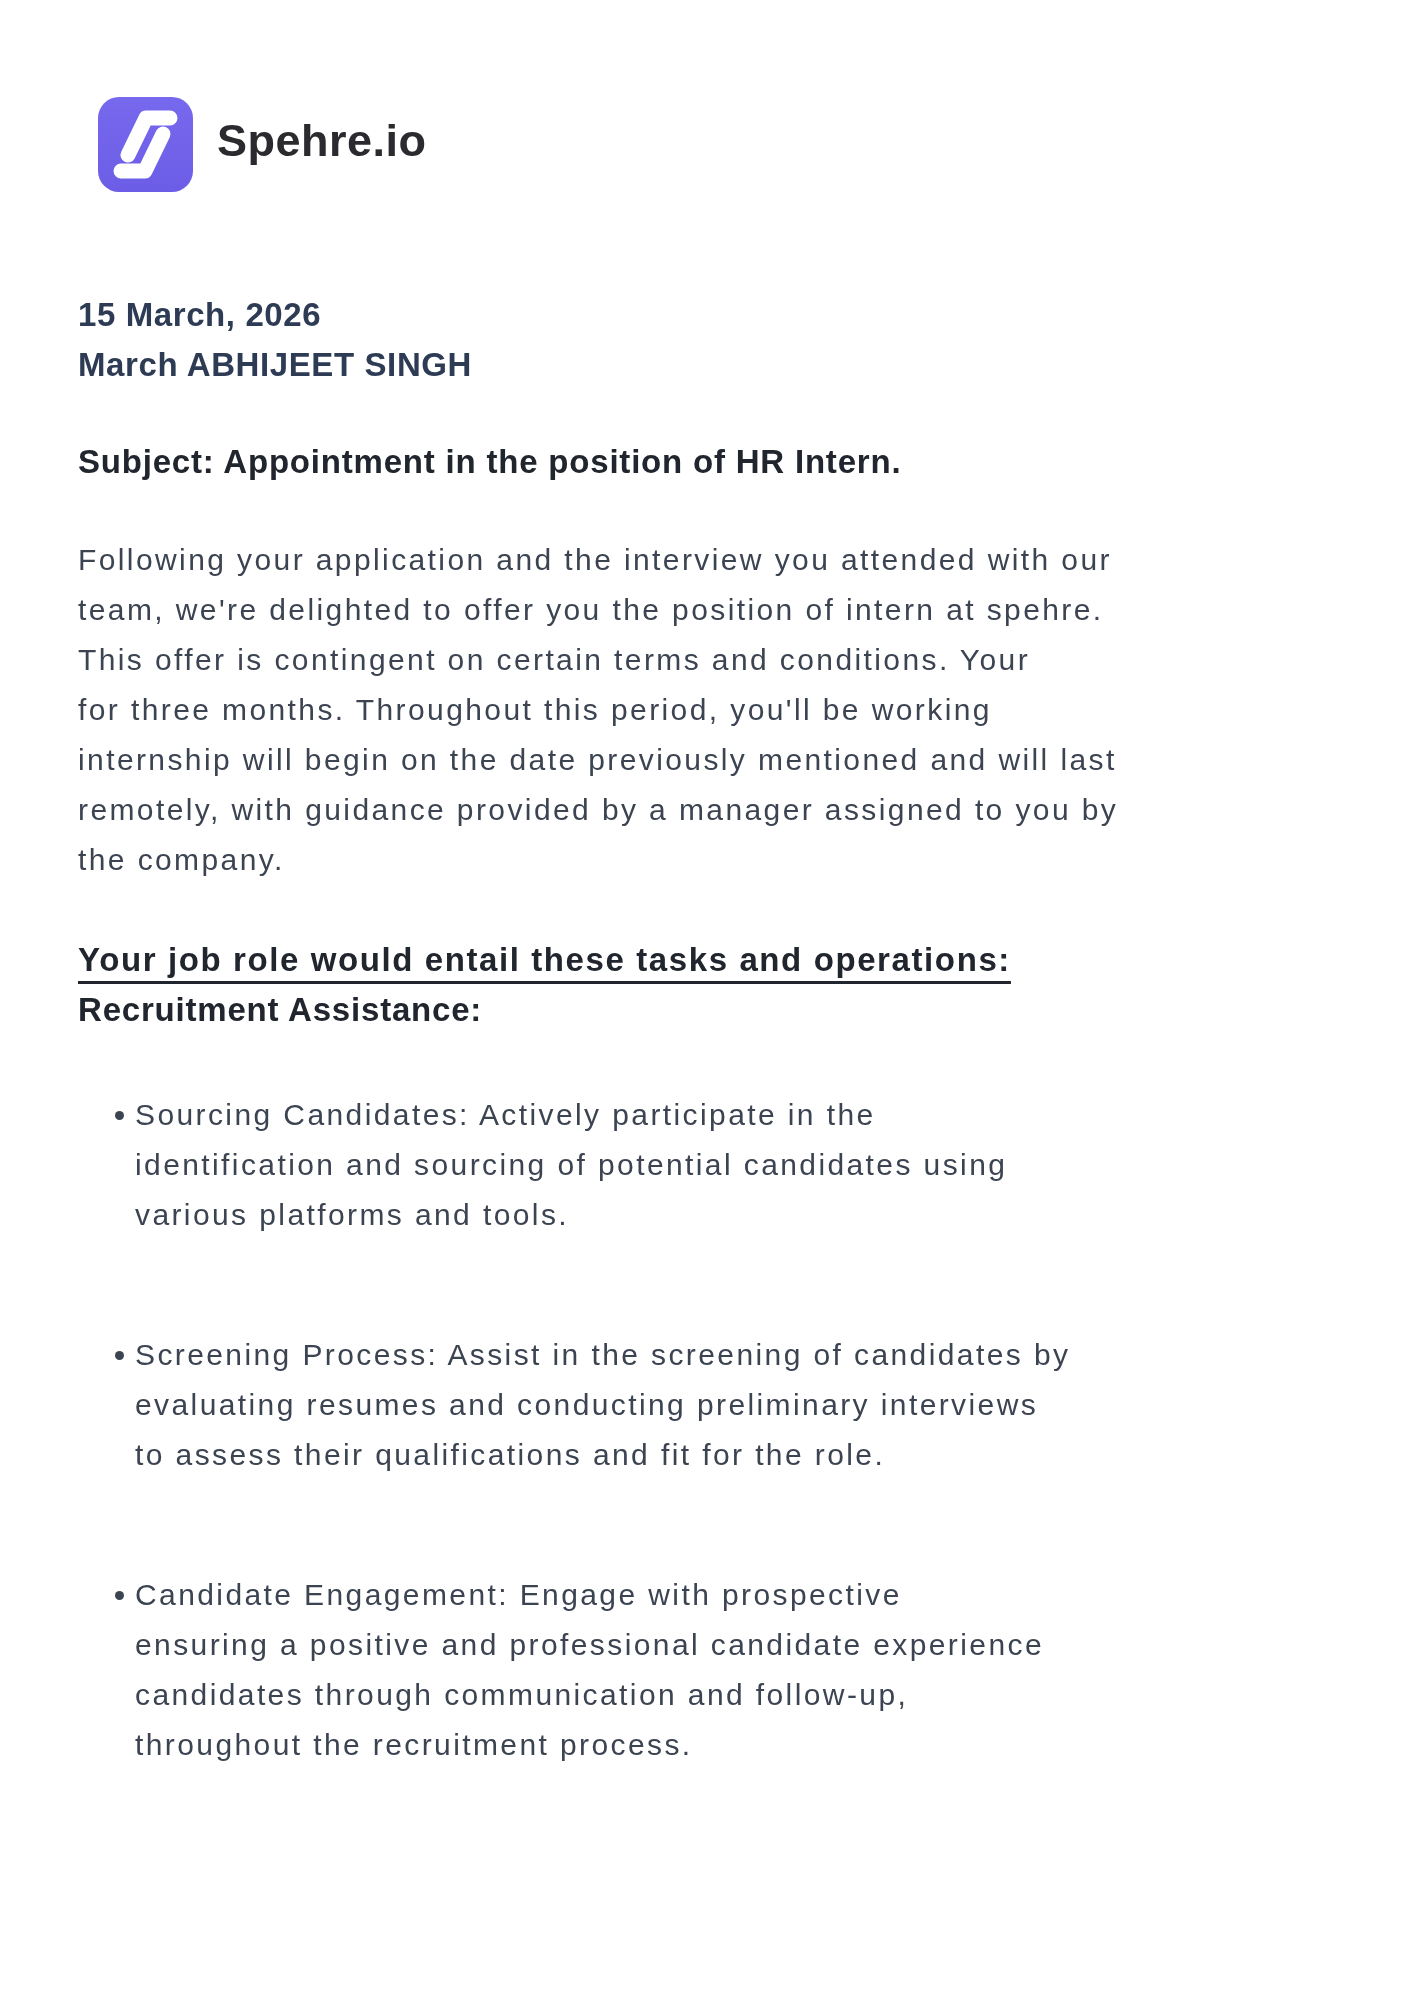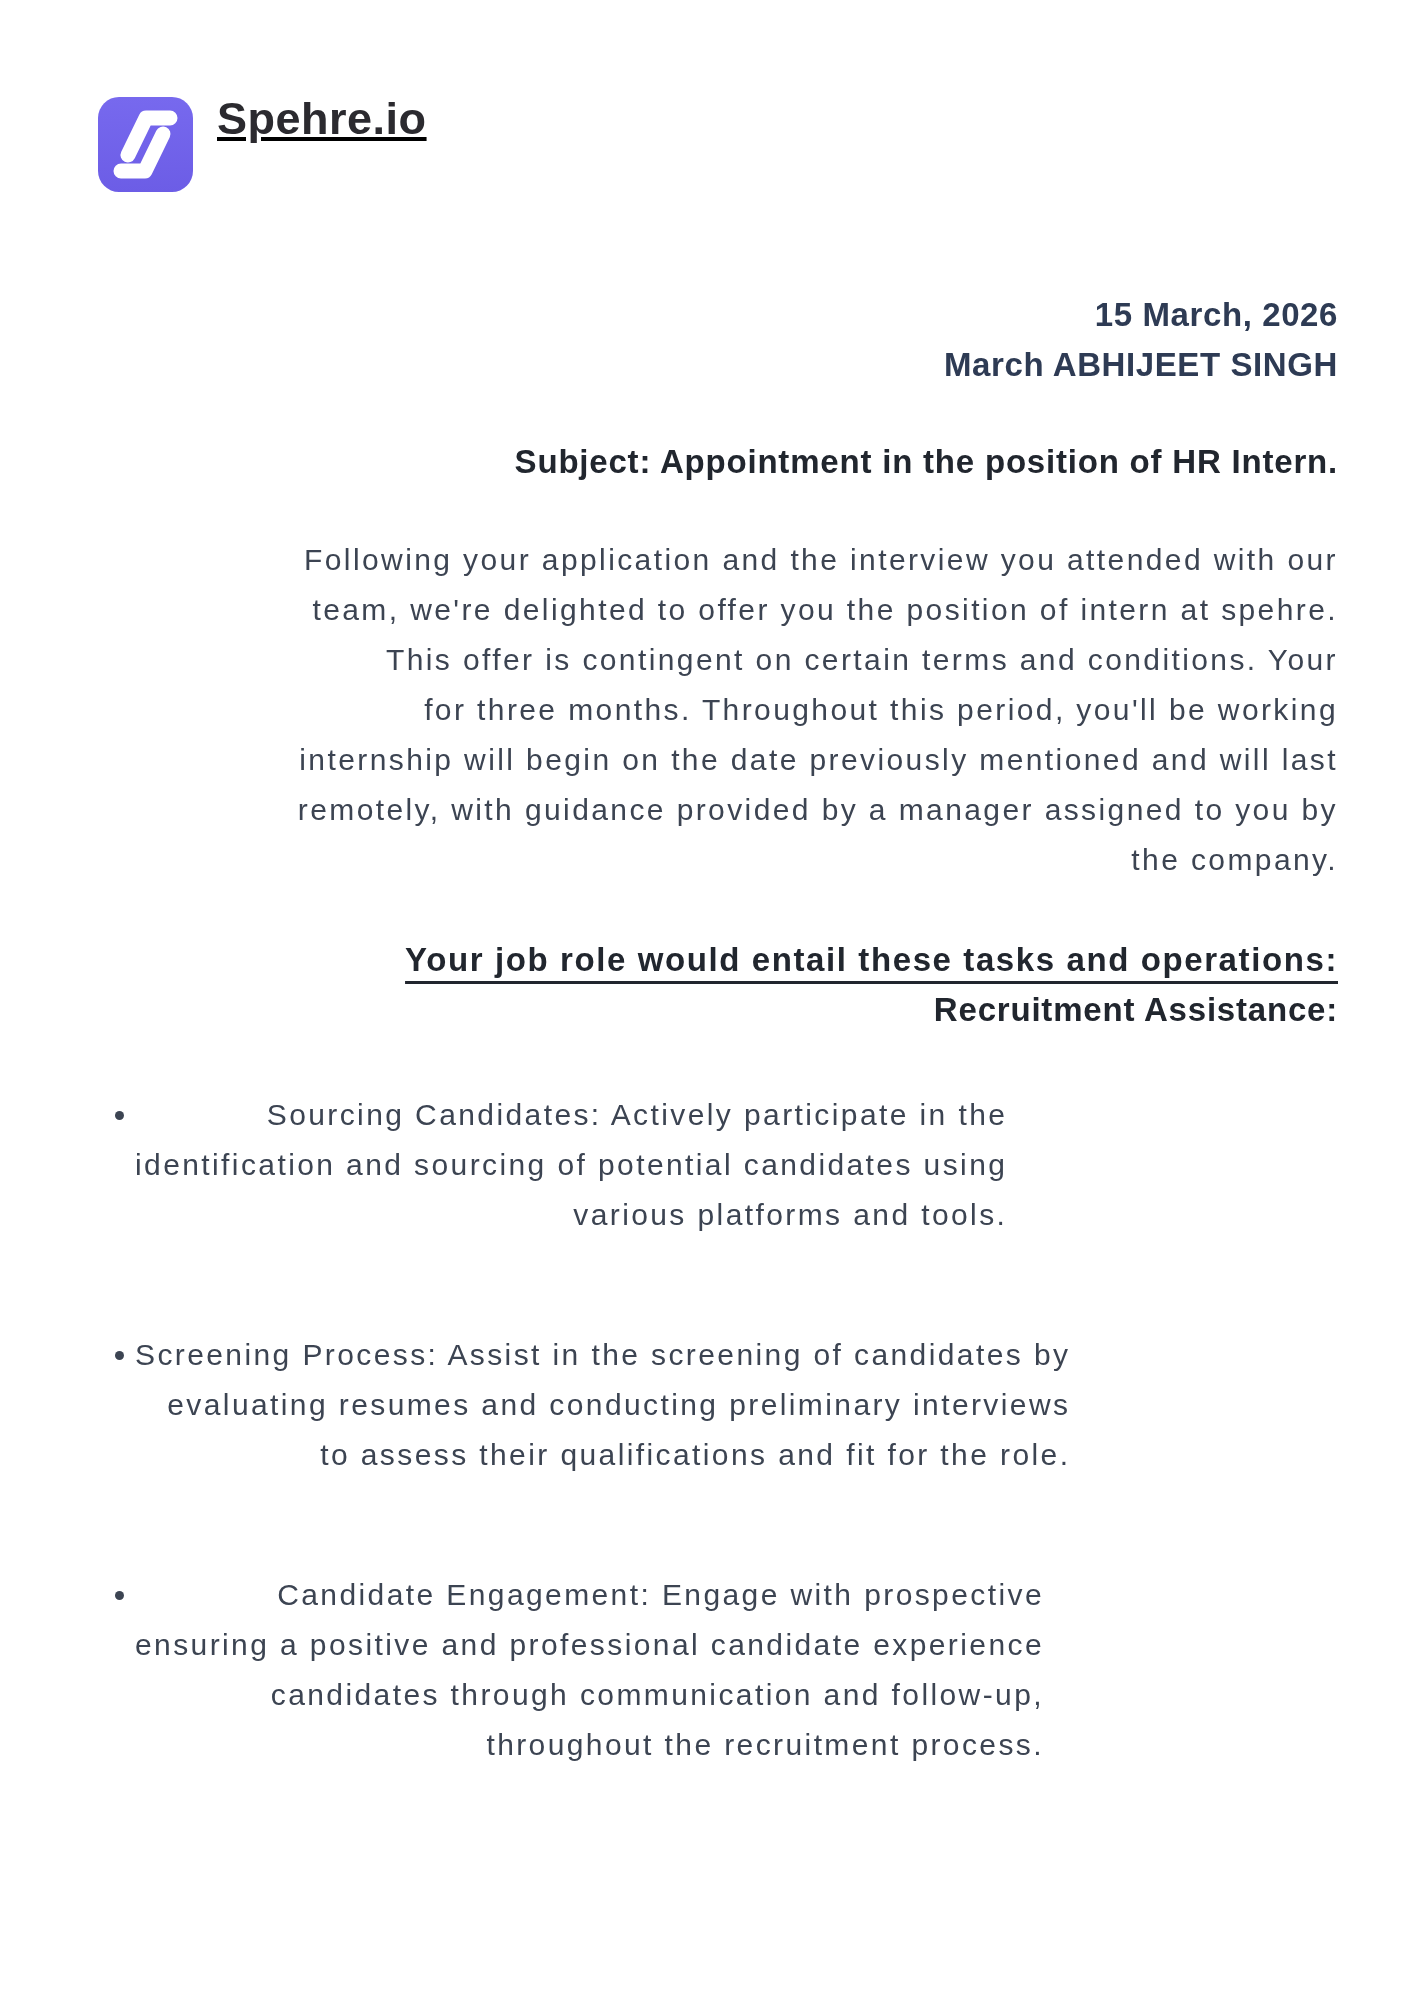--- a/index.html
+++ b/index.html
@@ -14,25 +14,24 @@
     width: 1414px;
     height: 2000px;
     background: var(--page-bg, #ffffff);
     padding: 0 76px 0 78px;
     overflow: hidden;
   }
 
   
   .logo-row {
     display: flex;
-    align-items: flex-start;
+    align-items: center;
     gap: 24px;
     margin: 97px 0 0 20px;
     height: 95px;
-    text-decoration: underline;
   }
   .logo-mark {
     width: 95px; height: 95px;
     border-radius: 21px;
     background: linear-gradient(180deg, #7769ee 0%, var(--logo-purple, #6c5de6) 100%);
     flex: 0 0 auto;
     display: flex; align-items: center; justify-content: center;
   }
   .logo-mark svg { width: 95px; height: 95px; display: block; }
   .logo-text {
@@ -61,21 +60,21 @@
     color: var(--heading-color, #21262e);
   }
   .body-text {
     font-size: 30px;
     font-weight: 400;
     line-height: 50px;
     letter-spacing: 2.4px;
     color: var(--body-color, #3c4452);
   }
   .intro { margin-top: 48px; }
-  .ln { white-space: nowrap; text-align: right; }
+  .ln { white-space: nowrap; }
 
   .tasks-heading {
     margin-top: 50px;
     font-size: 33px;
     font-weight: 700;
     letter-spacing: 1.6px;
     line-height: 50px;
     color: var(--heading-color, #21262e);
     text-decoration: underline;
     text-decoration-thickness: 3px;

